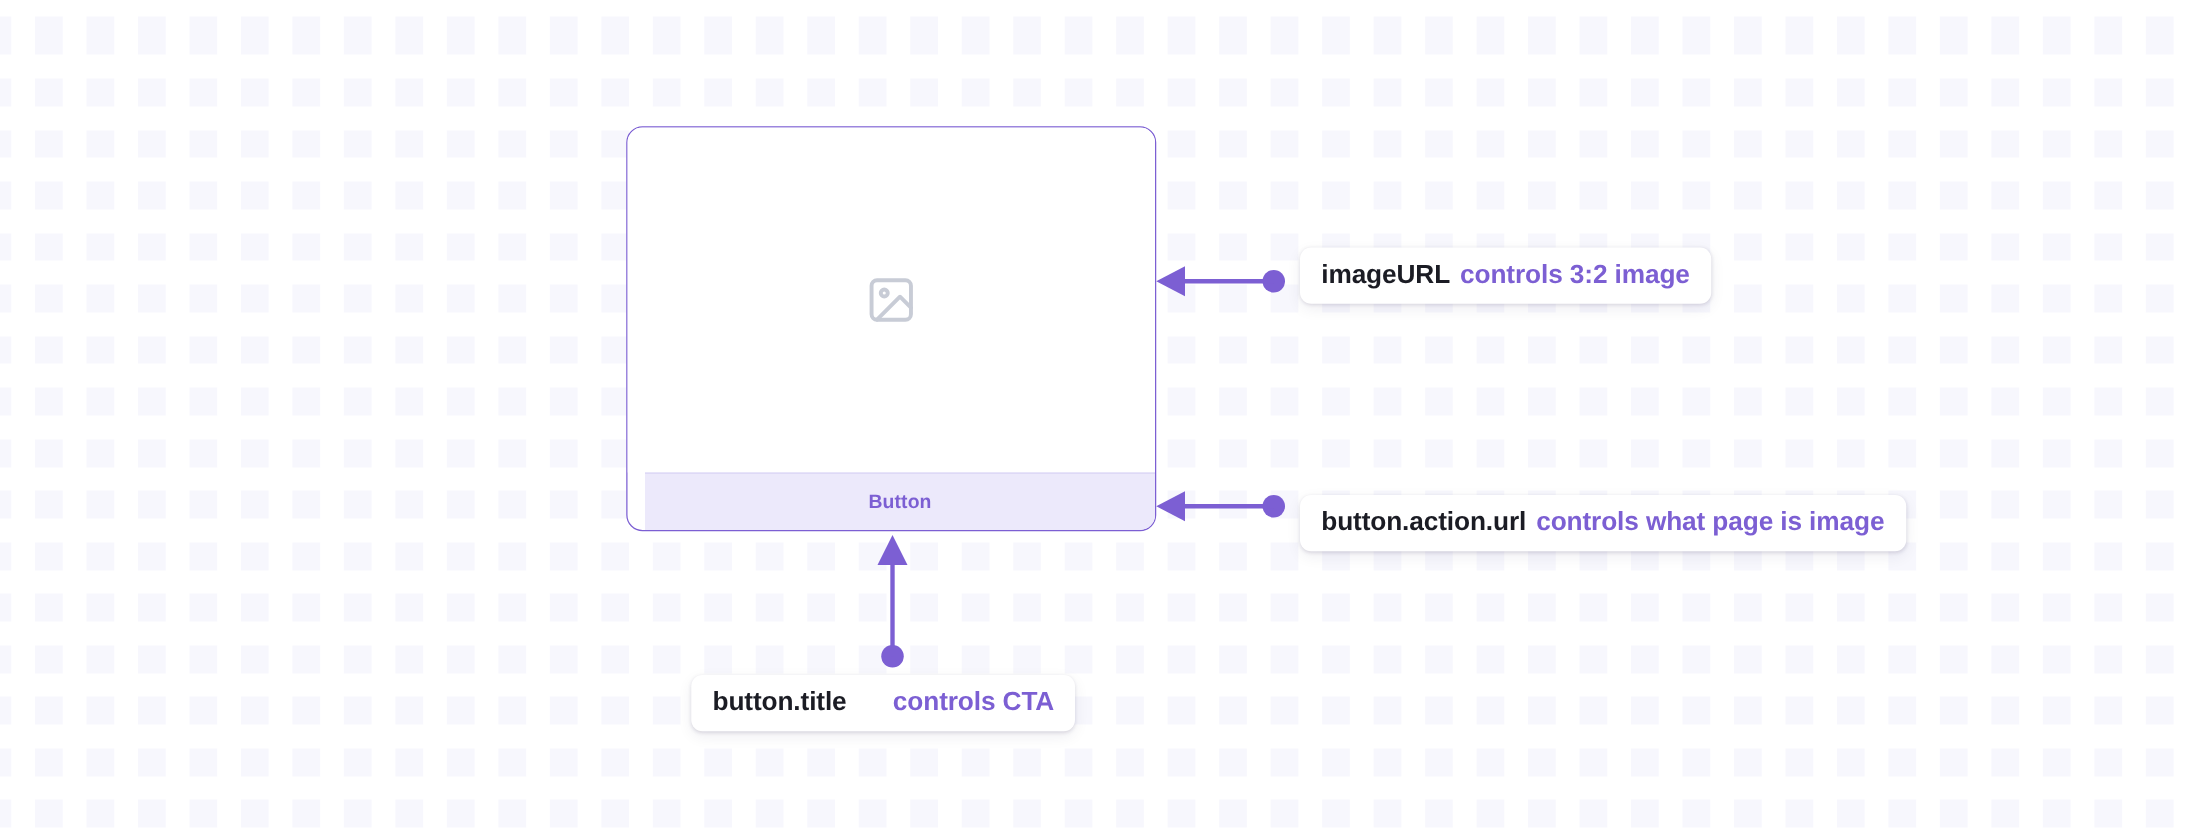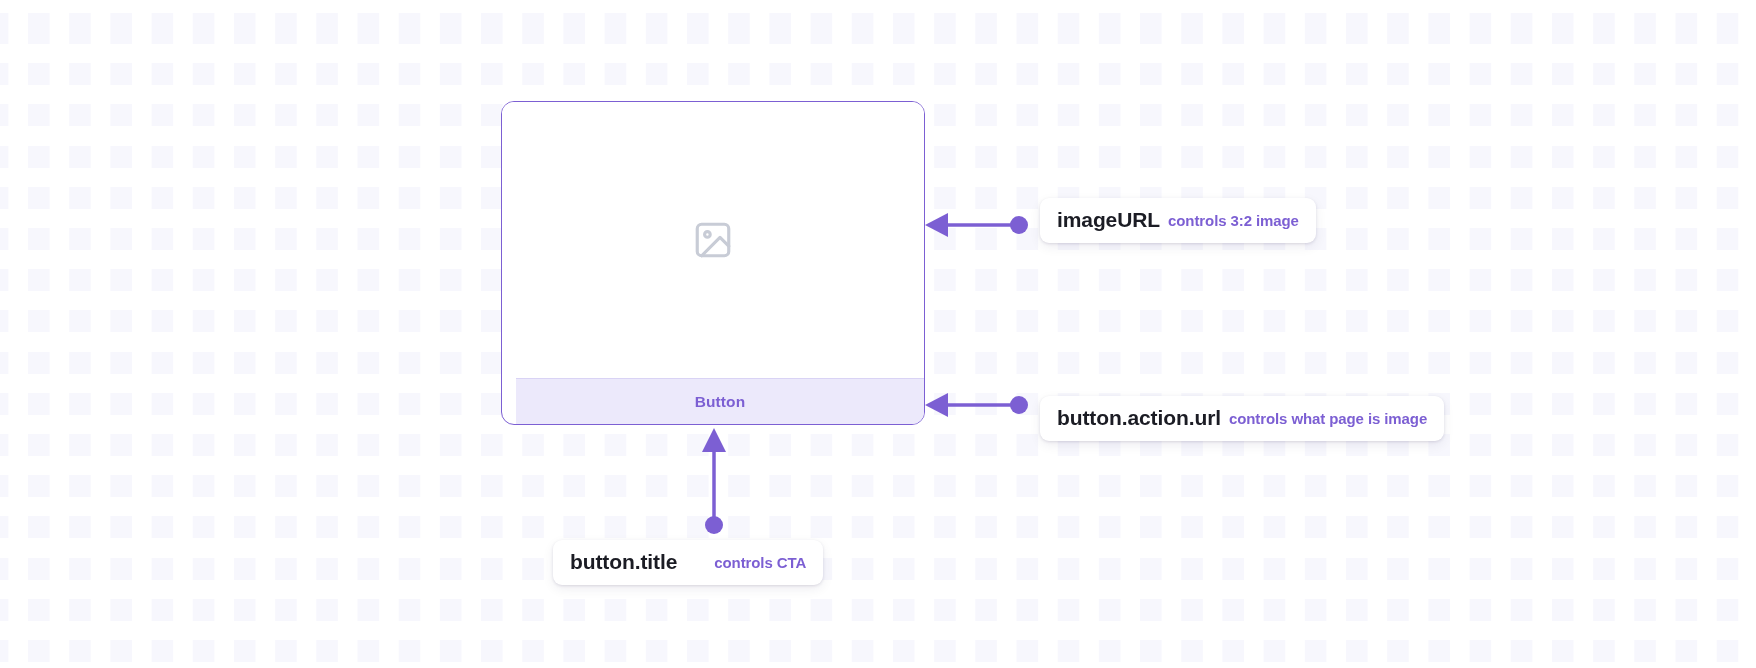--- a/index.html
+++ b/index.html
@@ -94,32 +94,32 @@
   
   .callout {
     position: absolute;
     background: #ffffff;
     border-radius: 9px;
     box-shadow: 0 1px 3px rgba(30,20,70,0.13), 0 4px 12px rgba(30,20,70,0.07);
     padding: 10px 17px 11px 17px;
     white-space: nowrap;
     z-index: 4;
     display: flex;
-    align-items: center;
+    align-items: flex-end;
     gap: 8px;
   }
   .callout .key {
     color: #1b1c24;
     font-size: 21px;
     font-weight: 700;
     letter-spacing: -0.1px;
   }
   .callout .desc {
     color: #7c5fd3;
-    font-size: 15px;
+    font-size: 21px;
     font-weight: 700;
     letter-spacing: -0.1px;
   }
 
   #callout-image-url   { left: 1040px; top: 198px; }
   #callout-button-url  { left: 1040px; top: 396px; }
   #callout-button-title{ left: 553px;  top: 540px; gap: 37px; }
 
   
   #connectors {

